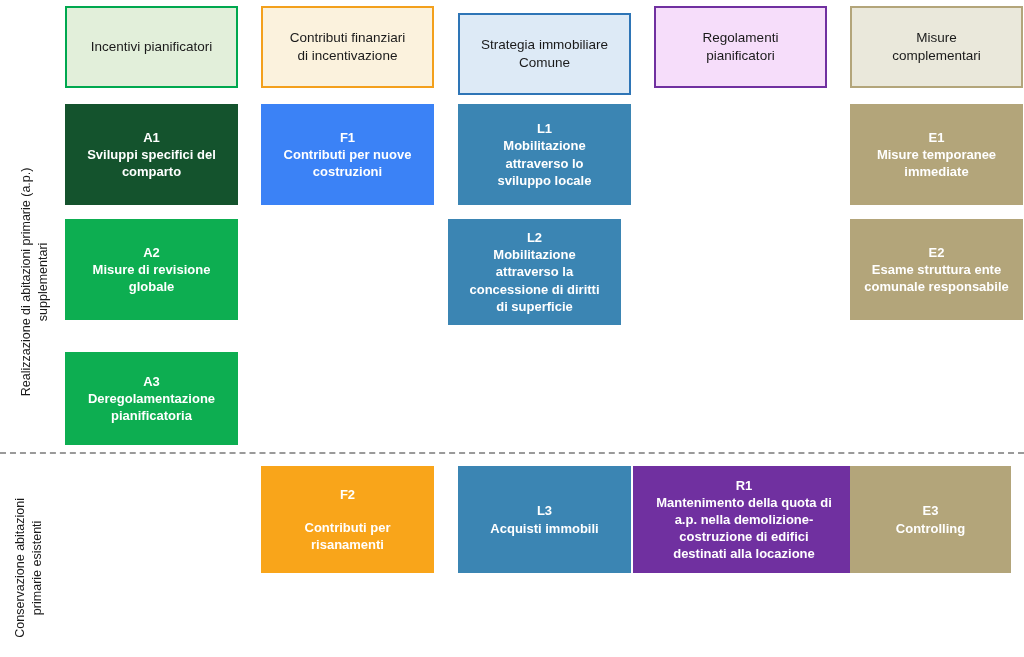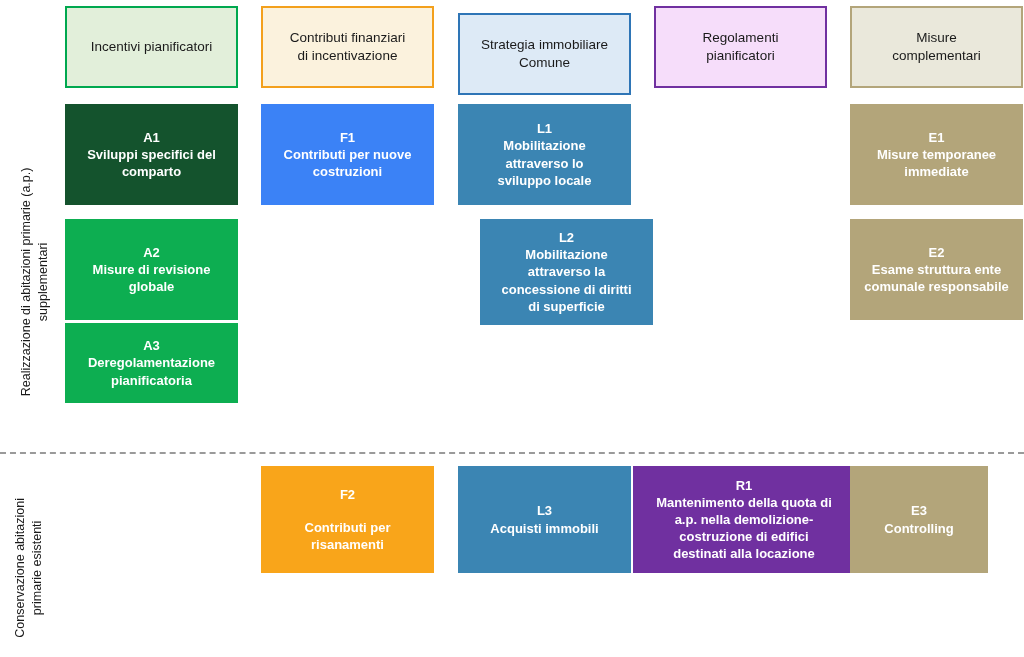--- a/index.html
+++ b/index.html
@@ -112,21 +112,21 @@
     <span class="desc">Sviluppi specifici del
 comparto</span>
   </div>
 
   <div class="cell" style="left:65px; top:219px; width:173px; height:101px; background:#0DAE51;">
     <span class="code">A2</span>
     <span class="desc">Misure di revisione
 globale</span>
   </div>
 
-  <div class="cell" style="left:65px; top:323px; width:173px; height:80px; background:#0DAE51;align-items:center;">
+  <div class="cell" style="left:65px; top:352px; width:173px; height:93px; background:#0DAE51;align-items:center;">
     <span class="code">A3</span>
     <span class="desc">Deregolamentazione
 pianificatoria</span>
   </div>
 
   <div class="cell" style="left:261px; top:104px; width:173px; height:101px; background:#3b82f6;">
     <span class="code">F1</span>
     <span class="desc">Contributi per nuove
 costruzioni</span>
   </div>
@@ -137,21 +137,21 @@
 risanamenti</span>
   </div>
 
   <div class="cell" style="left:458px; top:104px; width:173px; height:101px; background:#3B85B3;">
     <span class="code">L1</span>
     <span class="desc">Mobilitazione
 attraverso lo
 sviluppo locale</span>
   </div>
 
-  <div class="cell" style="left:480px; top:219px; width:173px; height:106px; background:#3B85B3;">
+  <div class="cell" style="left:448px; top:219px; width:173px; height:106px; background:#3B85B3;">
     <span class="code">L2</span>
     <span class="desc">Mobilitazione
 attraverso la
 concessione di diritti
 di superficie</span>
   </div>
 
   <div class="cell" style="left:458px; top:466px; width:173px; height:107px; background:#3B85B3;">
     <span class="code">L3</span>
     <span class="desc">Acquisti immobili</span>
@@ -170,20 +170,20 @@
     <span class="desc">Misure temporanee
 immediate</span>
   </div>
 
   <div class="cell" style="left:850px; top:219px; width:173px; height:101px; background:#B3A57A;">
     <span class="code">E2</span>
     <span class="desc">Esame struttura ente
 comunale responsabile</span>
   </div>
 
-  <div class="cell" style="left:850px; top:466px; width:138px; height:107px; background:#B3A57A;">
+  <div class="cell" style="left:850px; top:466px; width:161px; height:107px; background:#B3A57A;">
     <span class="code">E3</span>
     <span class="desc">Controlling</span>
   </div>
 
   <div class="divider" style="top:452px;"></div>
 
 </div>
 
 </body></html>

